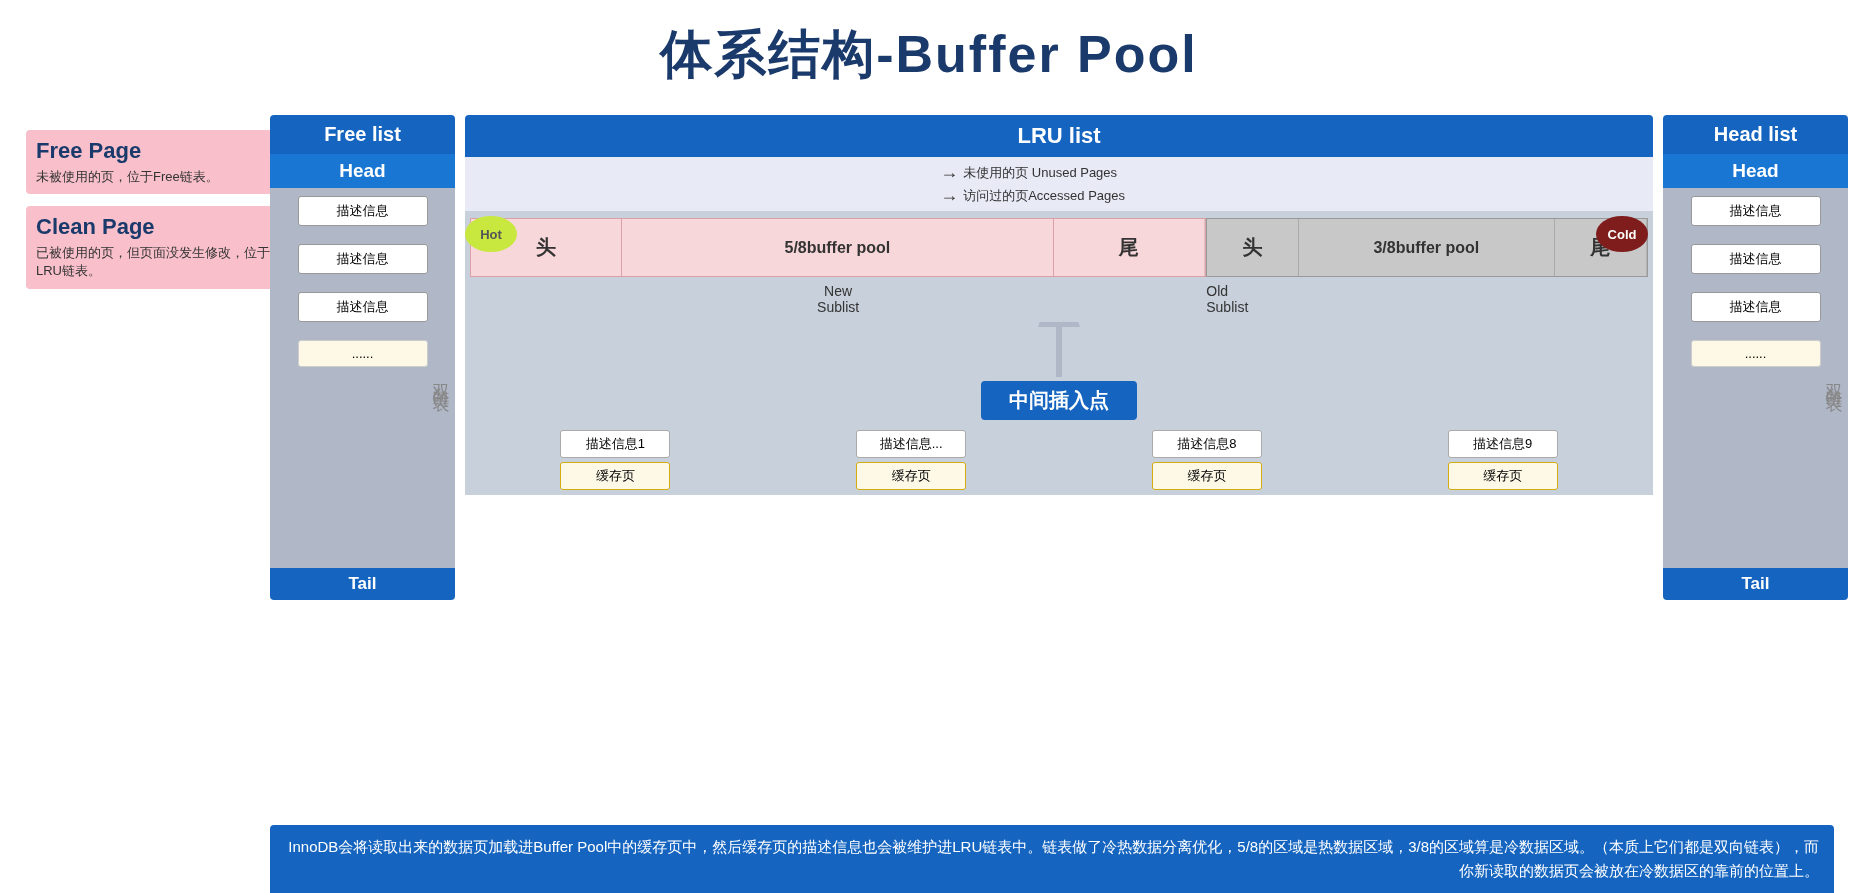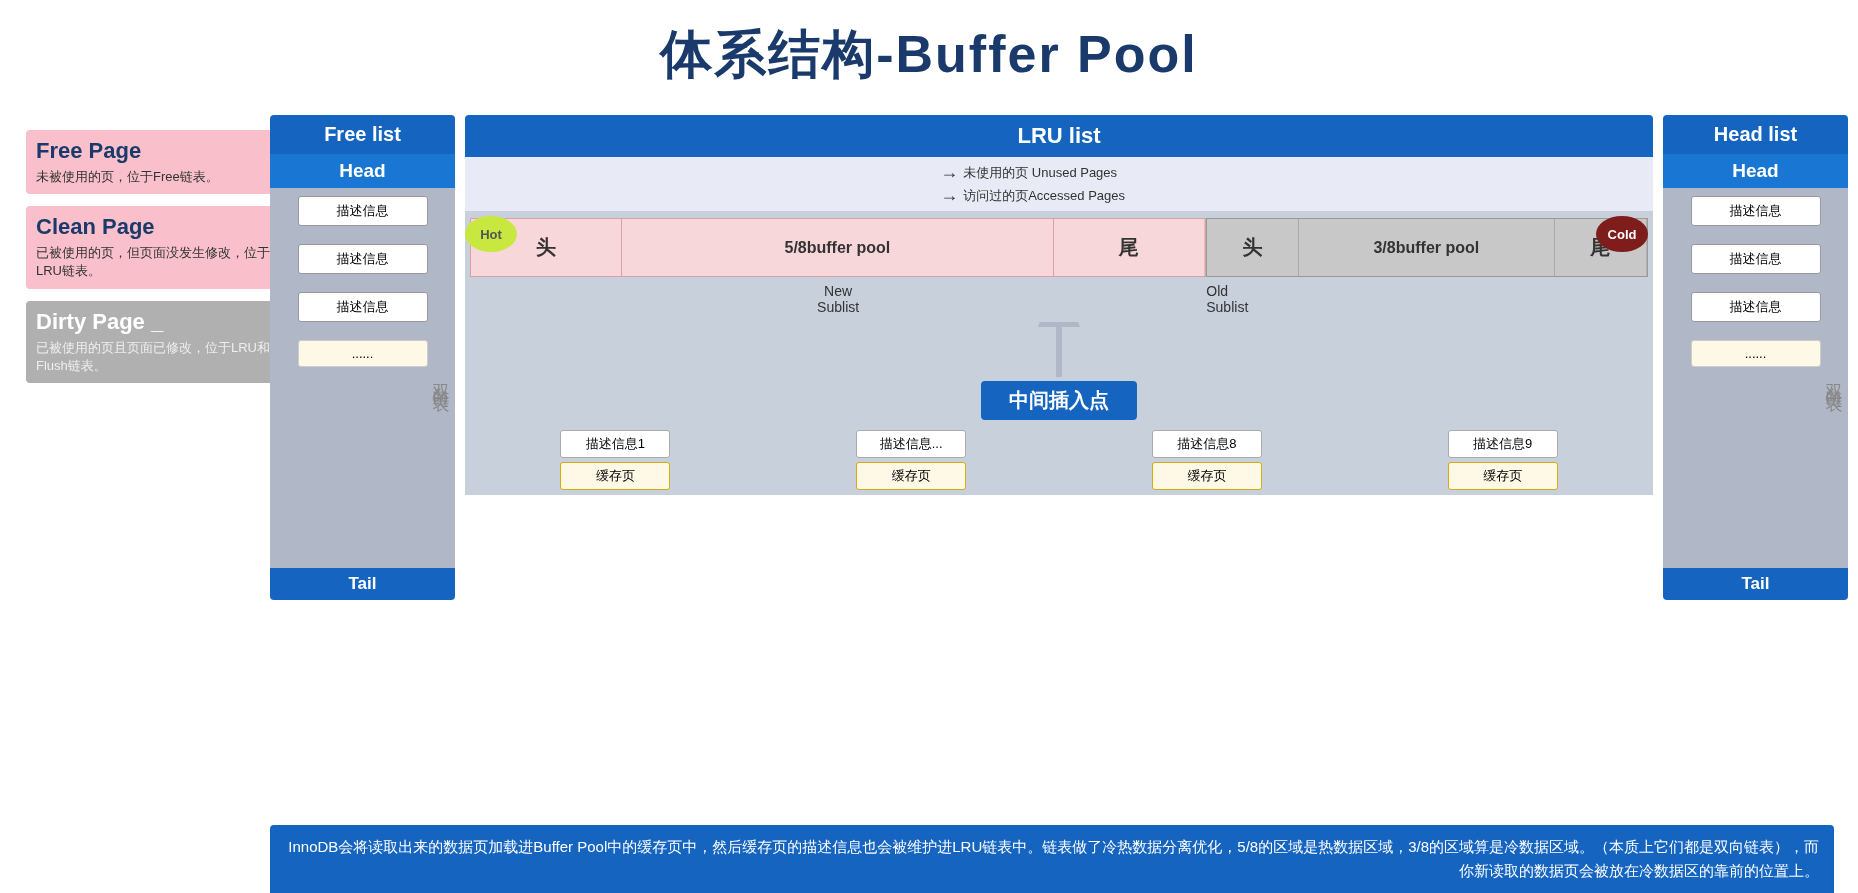--- a/index.html
+++ b/index.html
@@ -382,24 +382,20 @@
     <div class="legend-item legend-free">
       <div class="legend-title">Free Page</div>
       <div class="legend-desc">未被使用的页，位于Free链表。</div>
     </div>
 
     <div class="legend-item legend-clean" style="background:#f9c0cb;">
       <div class="legend-title">Clean Page</div>
       <div class="legend-desc">已被使用的页，但页面没发生修改，位于LRU链表。</div>
     </div>
 
-    <div class="legend-item legend-dirty">
-      <div class="legend-title">Dirty Page _</div>
-      <div class="legend-desc">已被使用的页且页面已修改，位于LRU和Flush链表。</div>
-    </div>
   </div>
 
   <div class="diagram-area">
 
     <div class="free-list-col">
       <div class="col-header">Free list</div>
       <div class="col-subheader">Head</div>
       <div class="col-body" style="min-height: 380px; position: relative;">
         <div class="desc-box">描述信息</div>
         <div class="desc-box">描述信息</div>

